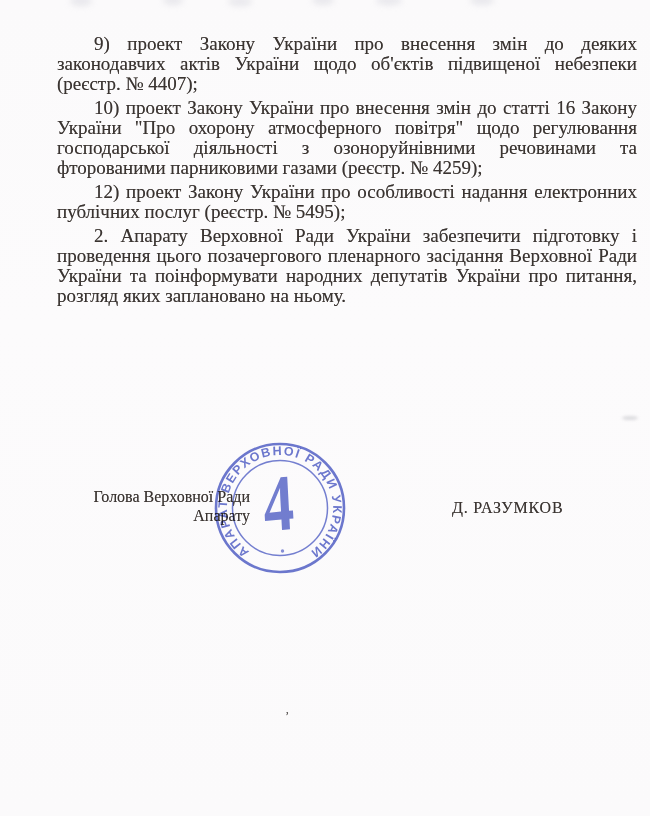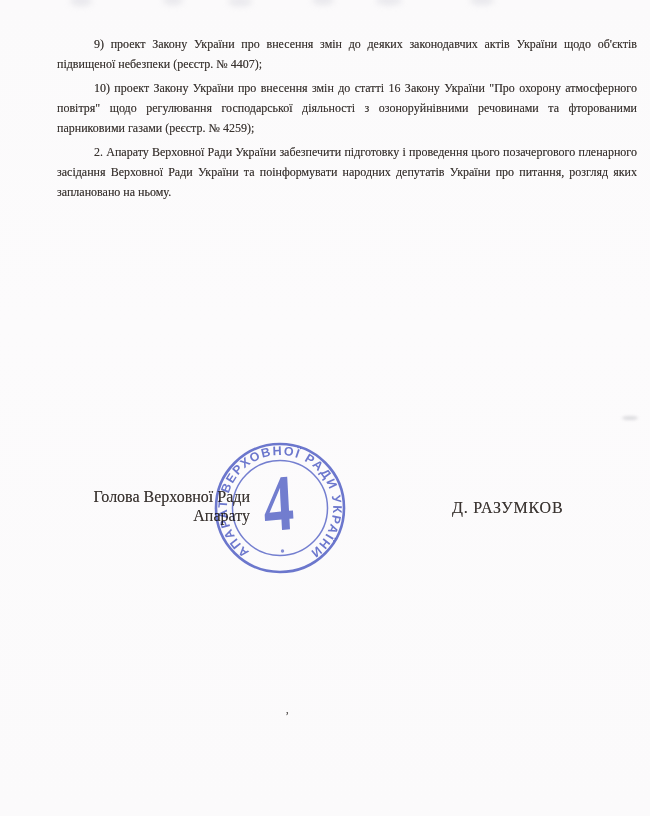--- a/index.html
+++ b/index.html
@@ -28,21 +28,21 @@
   .smudge.s4 { left: 312px; top: -5px; width: 22px; height: 10px; }
   .smudge.s5 { left: 376px; top: -4px; width: 26px; height: 9px; }
   .smudge.s6 { left: 470px; top: -5px; width: 24px; height: 10px; }
   .smudge.s7 { left: 622px; top: 416px; width: 16px; height: 4px; background: rgba(150,150,160,0.30); filter: blur(1.5px); }
 
   .doc-text {
     position: absolute;
     left: 57px; top: 34px;
     width: 580px;
     color: #3a3431;
-    font-size: 12px;
+    font-size: 19px;
     line-height: 20px;
     text-align: justify;
     text-shadow: 0 0 0.4px rgba(58,52,49,0.55);
   }
   .doc-text p {
     margin: 0 0 4px 0;
     text-indent: 37px;
   }
 
   .sig-title {
@@ -107,20 +107,21 @@
     <div class="smudge s3"></div>
     <div class="smudge s4"></div>
     <div class="smudge s5"></div>
     <div class="smudge s6"></div>
     <div class="smudge s7"></div>
   </div>
 
   <div class="doc-text">
     <p>9) проект Закону України про внесення змін до деяких законодавчих актів України щодо об'єктів підвищеної небезпеки (реєстр. № 4407);</p>
     <p>10) проект Закону України про внесення змін до статті 16 Закону України "Про охорону атмосферного повітря" щодо регулювання господарської діяльності з озоноруйнівними речовинами та фторованими парниковими газами (реєстр. № 4259);</p>
+    <p>12) проект Закону України про особливості надання електронних публічних послуг (реєстр. № 5495);</p>
     <p>2. Апарату Верховної Ради України забезпечити підготовку і проведення цього позачергового пленарного засідання Верховної Ради України та поінформувати народних депутатів України про питання, розгляд яких заплановано на ньому.</p>
   </div>
 
   <div class="sig-title">
     <div>Голова Верховної Ради</div>
     <div>Апарату</div>
   </div>
 
   <div class="sig-name">Д. РАЗУМКОВ</div>
 

